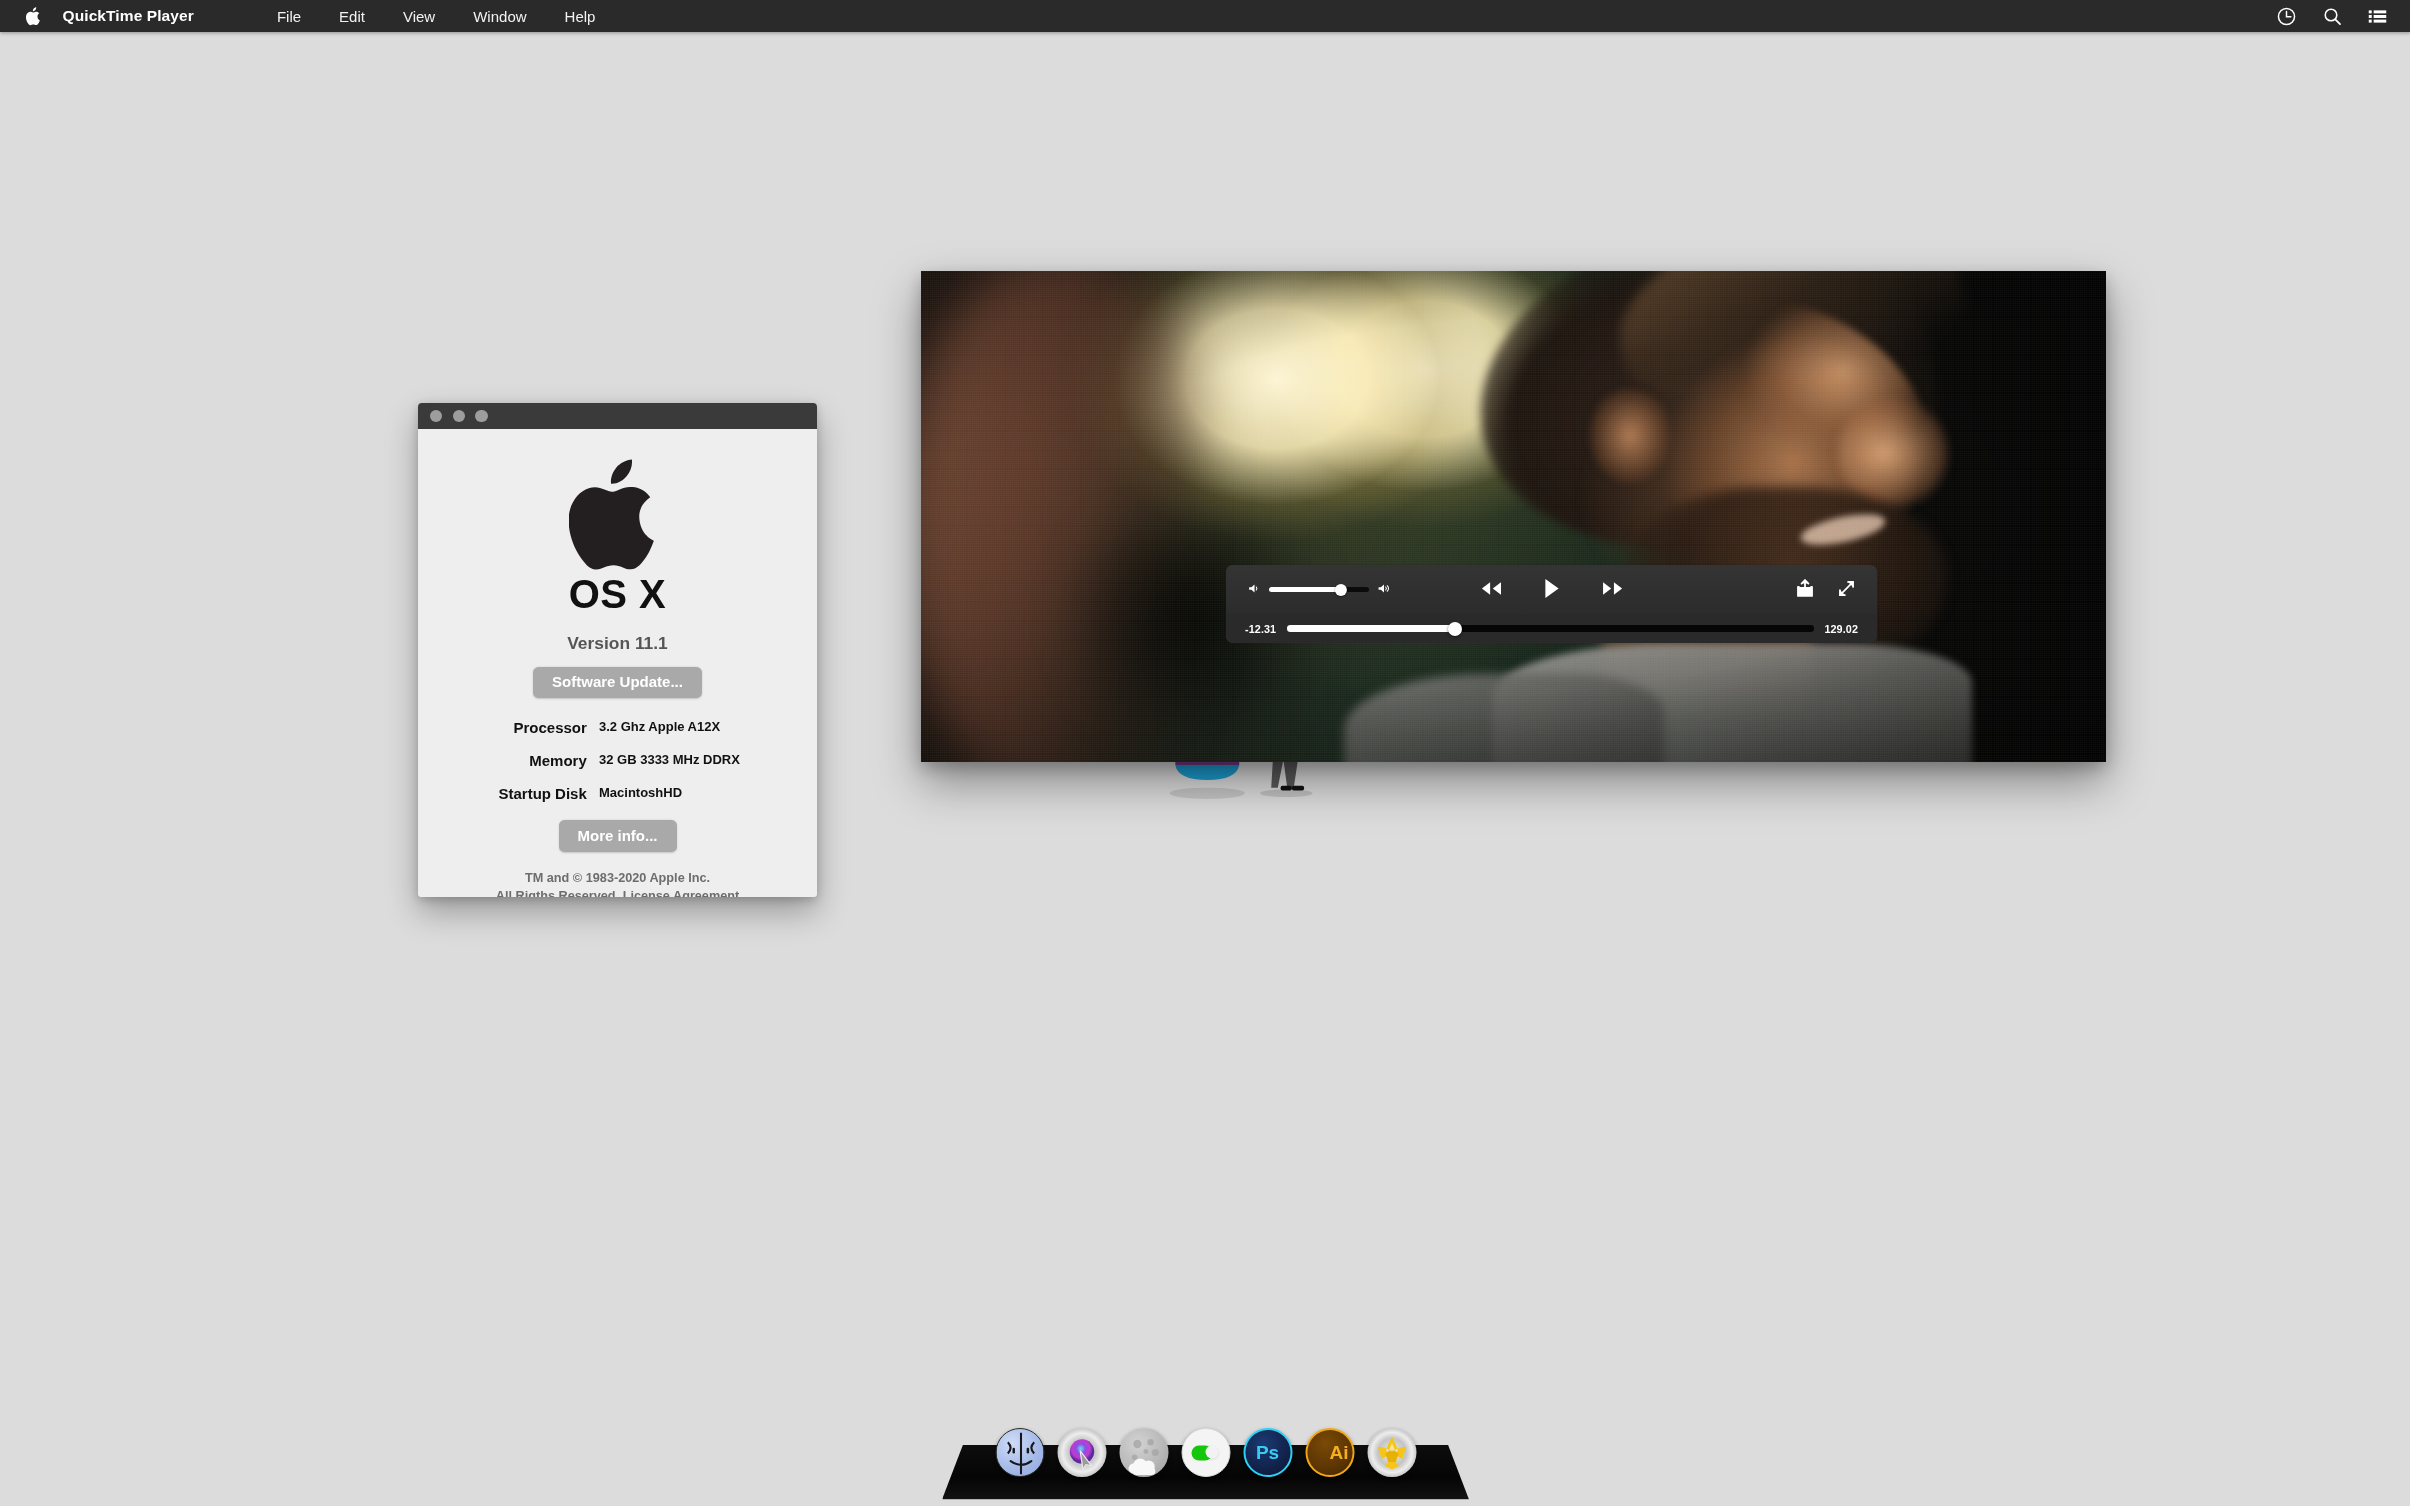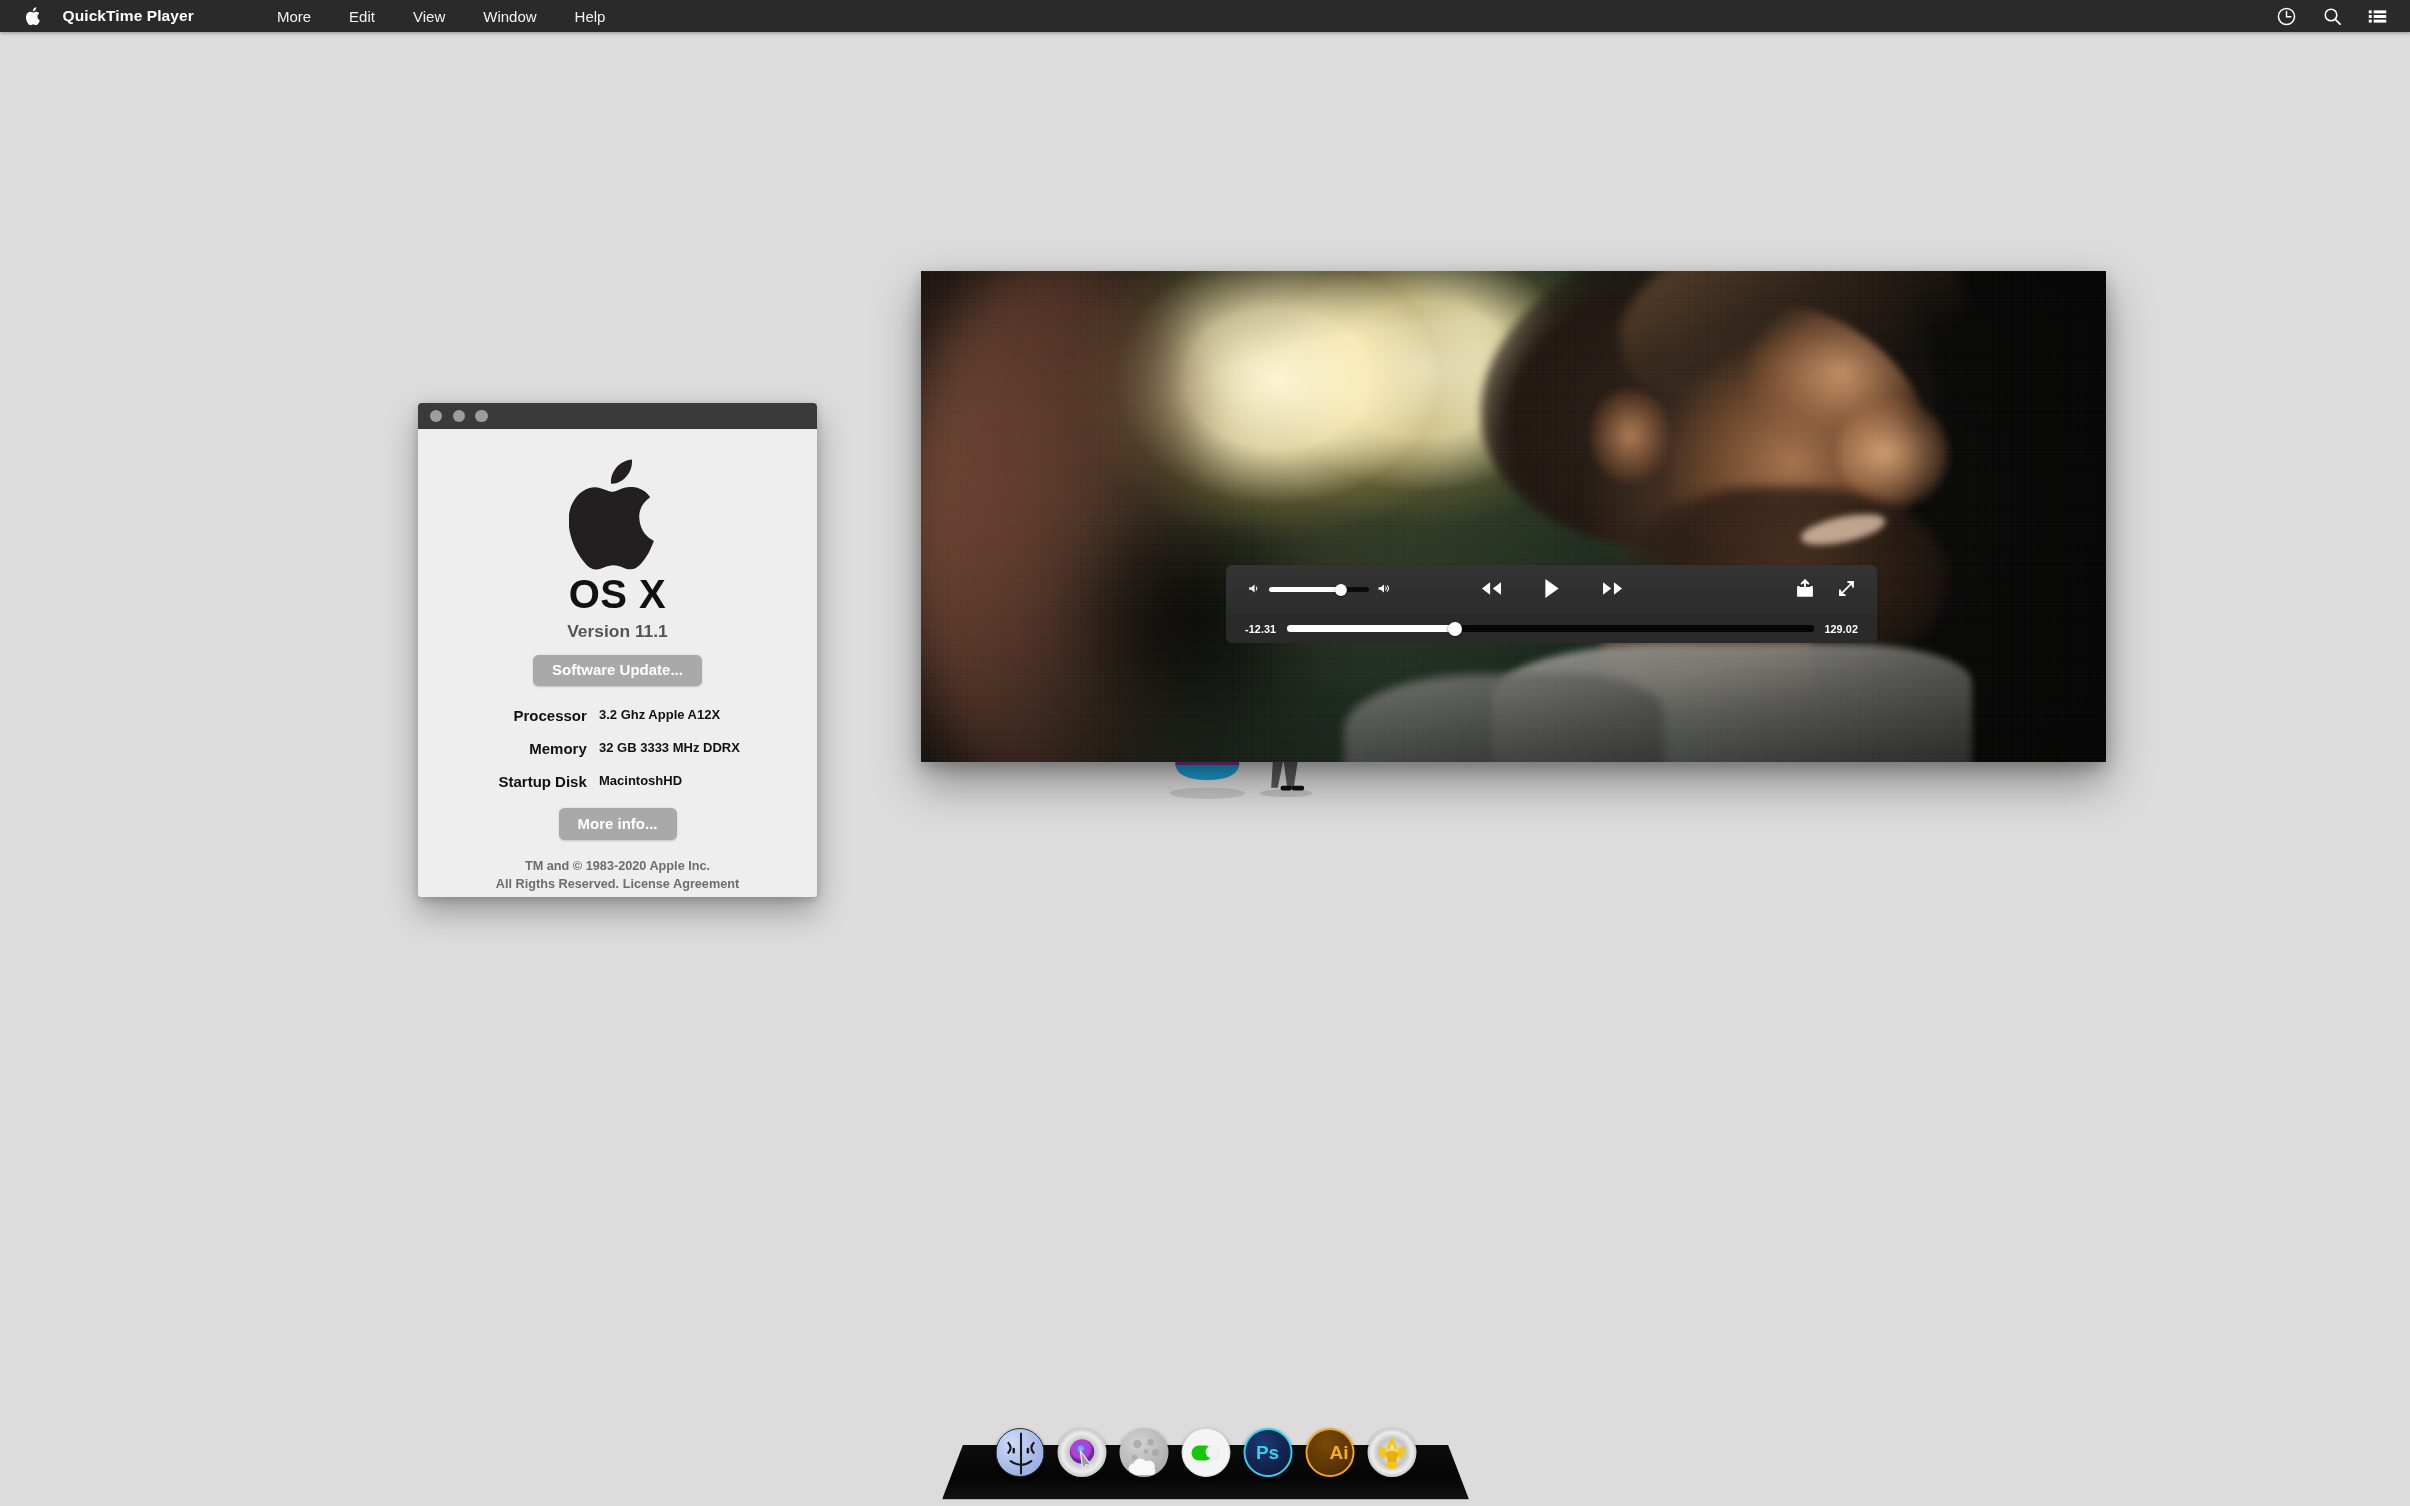--- a/index.html
+++ b/index.html
@@ -65,21 +65,21 @@
     display:flex; flex-direction:column; align-items:center;
     padding-top:24.5px;
   }
   .about-apple{ width:98px; height:119px; }
   .about-apple svg{ width:98px; height:119px; fill:#231f20; }
   .os-name{
     font-size:40px; font-weight:bold; color:#111; letter-spacing:0.5px;
     margin-top:1.9px; line-height:1;
   }
   .os-version{
-    font-size:17.4px; font-weight:bold; color:#555; margin-top:7px;
+    font-size:17.4px; font-weight:bold; color:#555; margin-top:19px;
   }
   .gbtn{
     background:#a9a9a9; color:#ffffff; border:none;
     font-family:"Liberation Sans", sans-serif;
     font-size:15px; font-weight:bold;
     border-radius:5.6px; padding:6.6px 19px 7.5px;
     box-shadow:0 0.9px 1.9px rgba(0,0,0,.18);
     cursor:default;
   }
   .btn-su{ margin-top:12.2px; }
@@ -337,21 +337,21 @@
 <body>
 
 <div id="menubar">
   <span class="apple">
     <svg viewBox="0 0 24 29">
         <path d="M17.2 15.3c0-3.2 2.6-4.7 2.7-4.8-1.5-2.2-3.8-2.5-4.6-2.5-1.9-.2-3.8 1.2-4.8 1.2-1 0-2.5-1.1-4.1-1.1C4.3 8.1 2.2 9.5 1 11.7c-2.3 4-.6 9.9 1.6 13.2 1.1 1.6 2.4 3.4 4.1 3.3 1.6-.06 2.3-1.05 4.2-1.05 1.9 0 2.5 1.05 4.2 1.02 1.7-.03 2.8-1.6 3.9-3.2 1.2-1.9 1.7-3.7 1.8-3.8-.04-.02-3.5-1.35-3.6-5.87zM14.1 5.4c.9-1.1 1.5-2.6 1.3-4.1-1.3.05-2.9.87-3.8 1.95-.8.96-1.5 2.5-1.3 3.97 1.45.11 2.9-.73 3.8-1.82z"></path>
       </svg>
   </span>
   <span class="mb-app">QuickTime Player</span>
   <div class="mb-items">
-    <span class="mb-item i0">More</span>
+    <span class="mb-item i0">File</span>
     <span class="mb-item i1">Edit</span>
     <span class="mb-item i2">View</span>
     <span class="mb-item i3">Window</span>
     <span class="mb-item i4">Help</span>
   </div>
   <div class="mb-right">
     <span class="mbi">
       <svg viewBox="0 0 24 24">
           <circle cx="12" cy="12" r="9.2" fill="none" stroke="#fff" stroke-width="1.7"></circle>
           <path d="M12 6.4v6h5" fill="none" stroke="#fff" stroke-width="1.7" stroke-linecap="round"></path>

